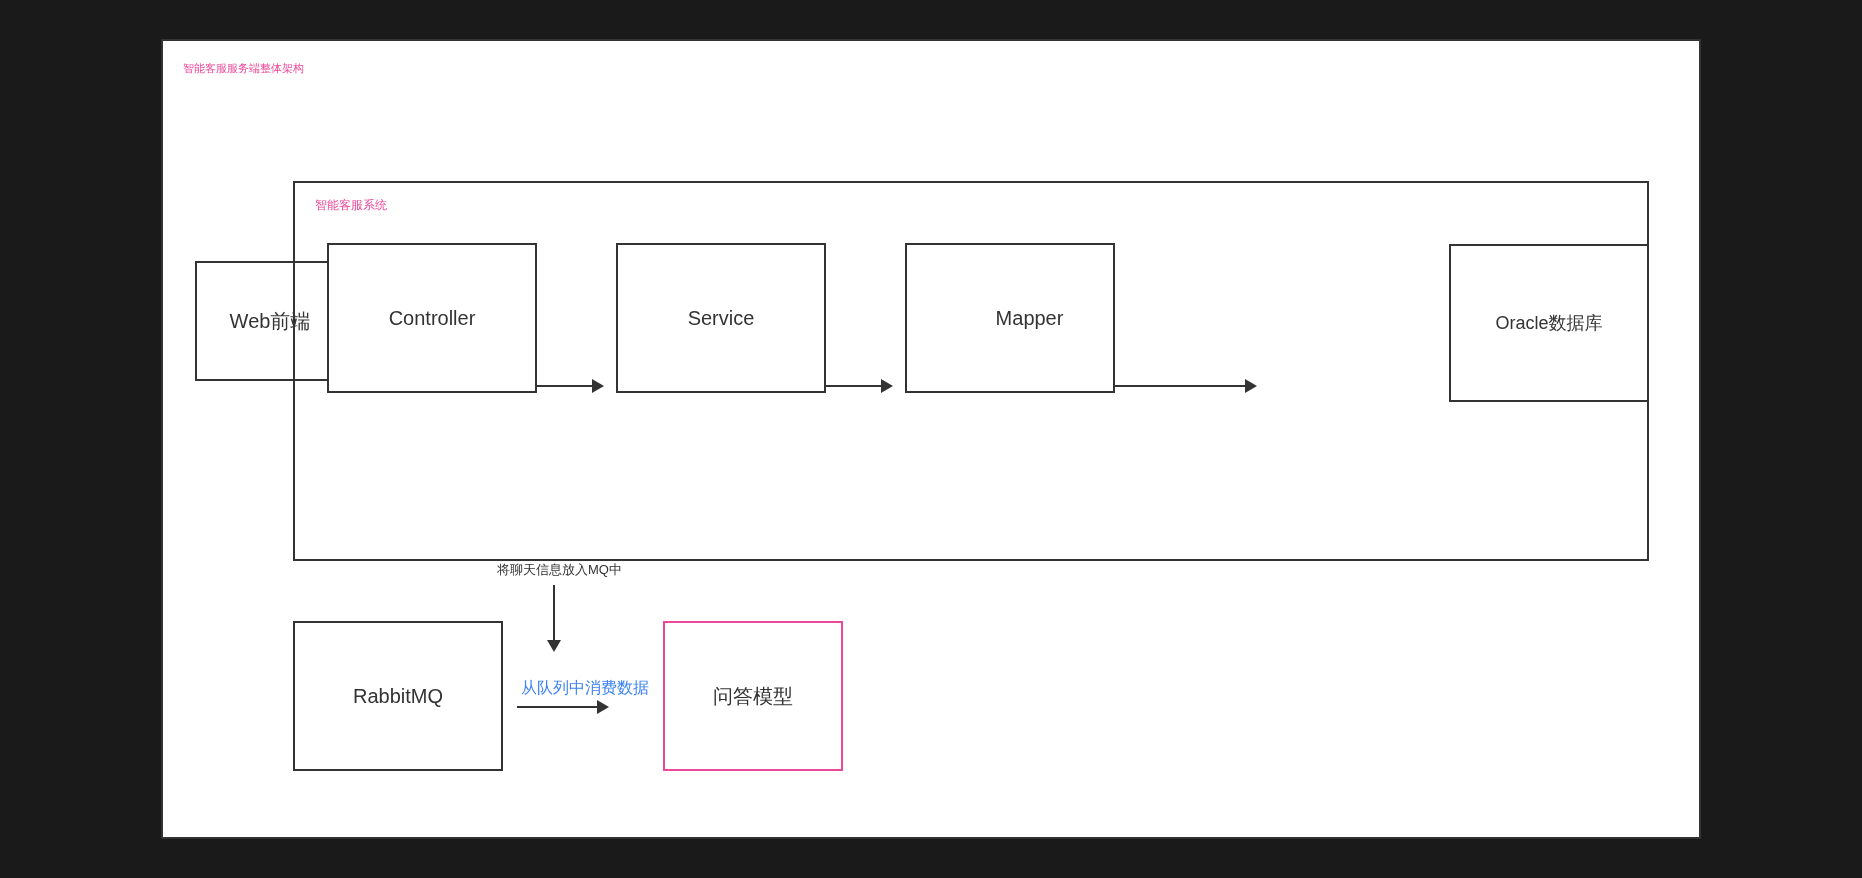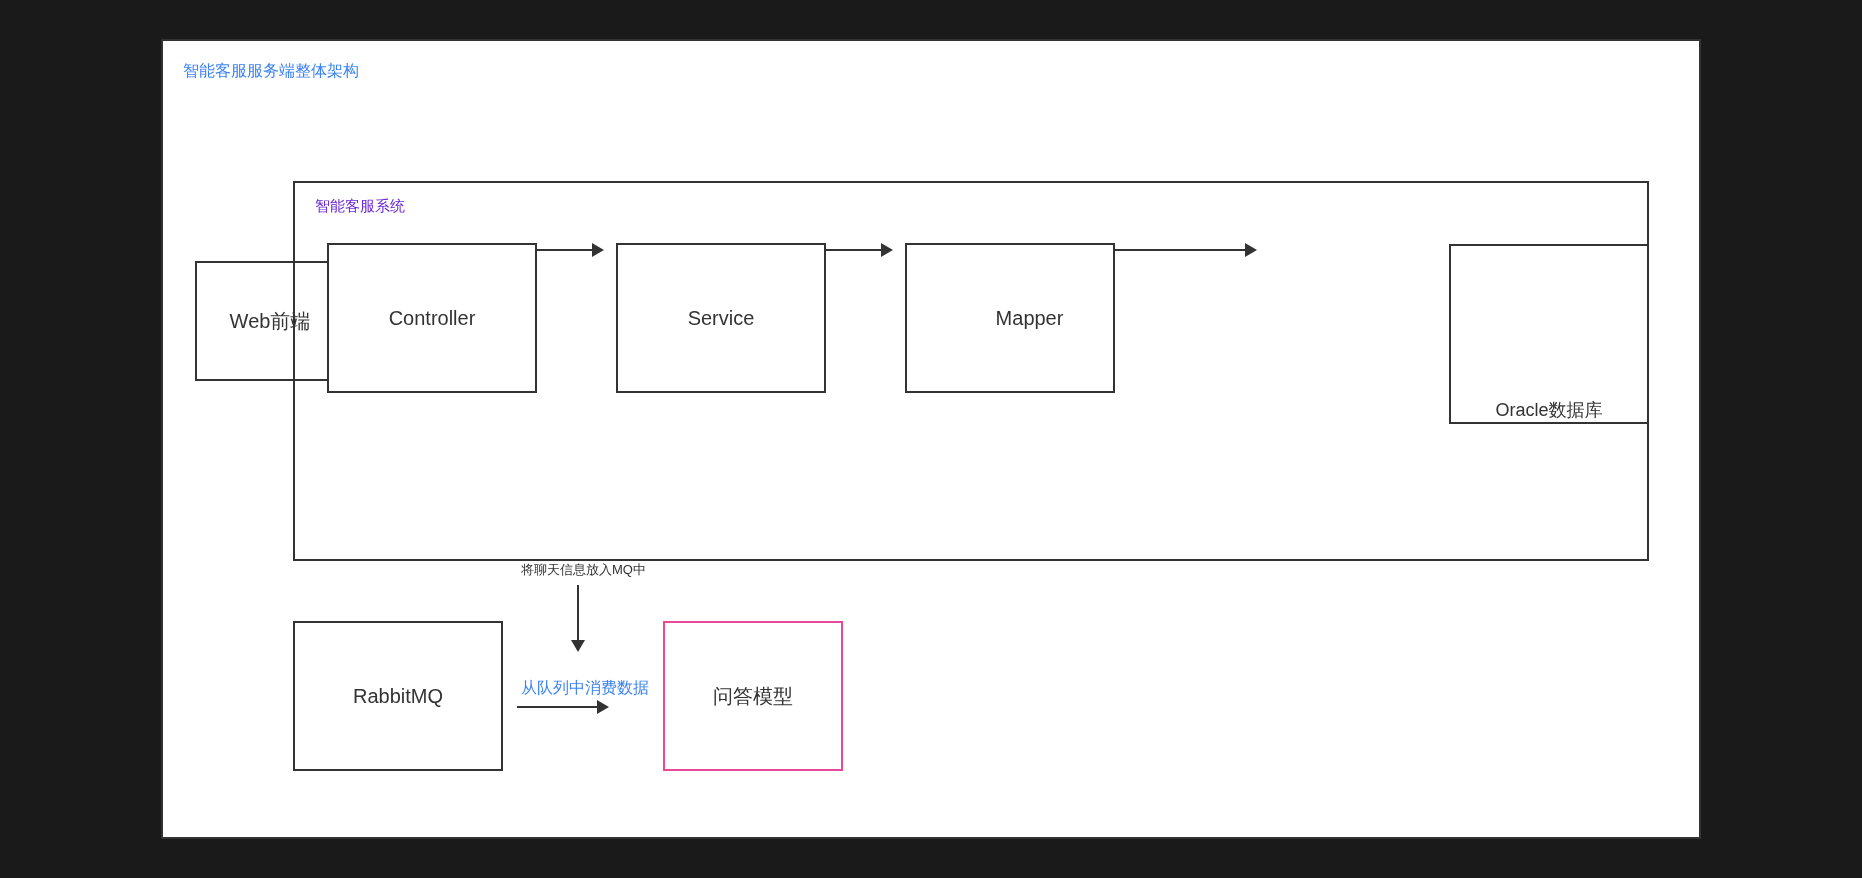--- a/index.html
+++ b/index.html
@@ -16,48 +16,48 @@
     .main-container {
       background: #ffffff;
       border: 2px solid #333;
       width: 1540px;
       height: 800px;
       position: relative;
       padding: 20px;
     }
 
     .outer-label {
-      font-size: 16px;
-      color: #3b82f6;
+      font-size: 11px;
+      color: #ec4899;
       margin-bottom: 16px;
     }
 
     .inner-box {
       border: 2px solid #333;
       position: absolute;
       top: 120px;
       left: 110px;
       right: 30px;
       height: 380px;
       padding: 14px 20px;
     }
 
     .inner-label {
-      font-size: 15px;
-      color: #6d28d9;
+      font-size: 12px;
+      color: #ec4899;
     }
 
     
     .top-row {
       position: absolute;
       top: 60px;
       left: 20px;
       right: 20px;
       display: flex;
-      align-items: flex-start;
+      align-items: flex-end;
       gap: 0;
     }
 
     .box {
       border: 2px solid #333;
       display: flex;
       align-items: center;
       justify-content: center;
       font-size: 20px;
       color: #333;
@@ -207,26 +207,26 @@
         </div>
 
         <div class="arrow">
           <div class="arrow-line" style="width:130px;"></div>
           <div class="arrow-head"></div>
         </div>
       </div>
     </div>
 
     <div style="position:absolute; right:30px; top:183px;">
-      <div class="box" style="width:200px;height:180px; font-size:18px;align-items:flex-end;">
+      <div class="box" style="width:200px;height:158px; font-size:18px;">
         <span>Oracle数据库</span>
       </div>
     </div>
 
-    <div style="position:absolute; left:328px; top:500px; display:flex; flex-direction:column; align-items:center;">
+    <div style="position:absolute; left:304px; top:500px; display:flex; flex-direction:column; align-items:center;">
       <div style="font-size:13px;color:#333;white-space:nowrap;margin-bottom:6px; margin-left:10px;">将聊天信息放入MQ中</div>
       <div class="v-arrow-line" style="height:55px;"></div>
       <div class="v-arrow-head"></div>
     </div>
 
     <div class="bottom-section">
 
       <div class="rabbitmq-box">
         <span>RabbitMQ</span>
       </div>

